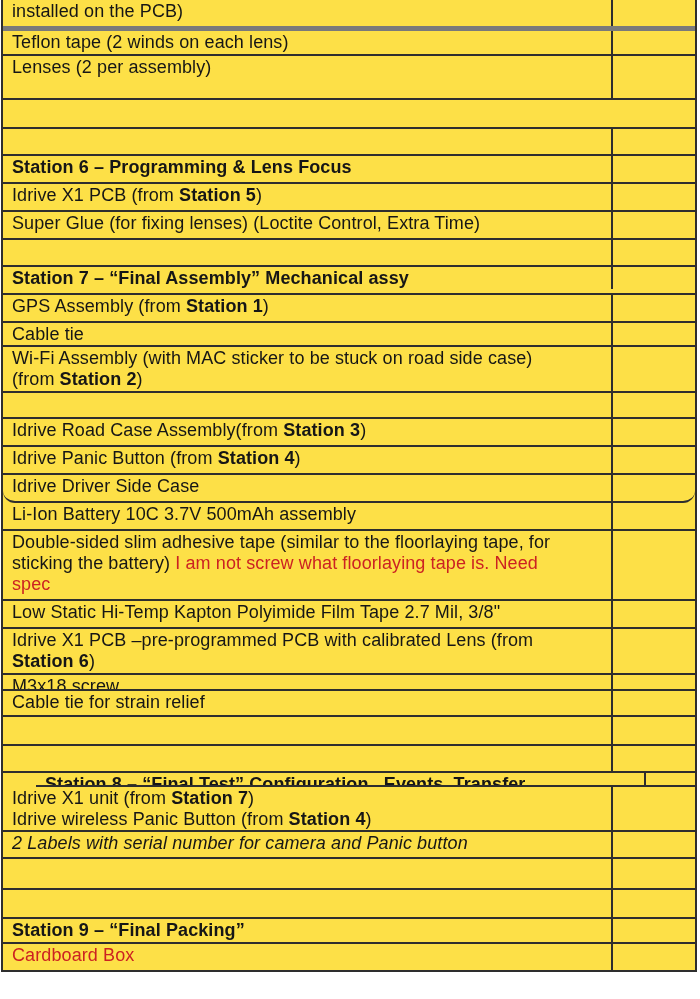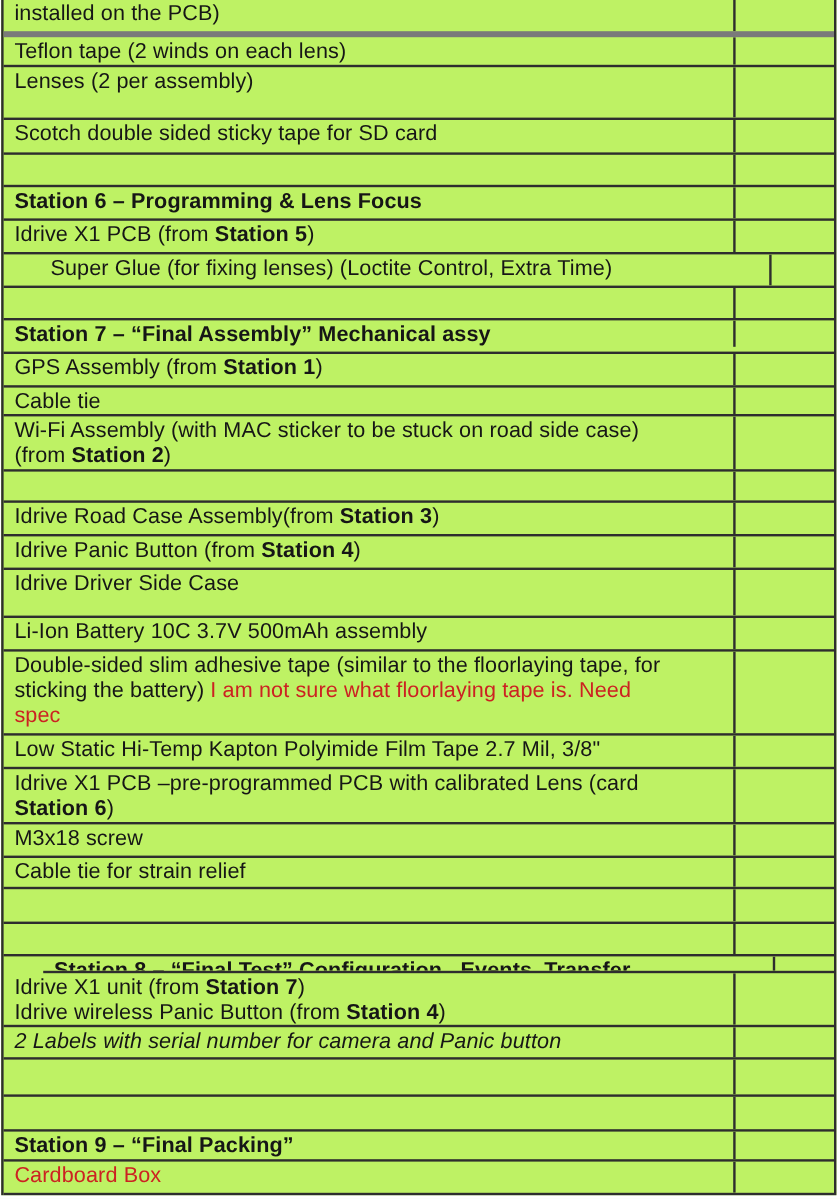--- a/index.html
+++ b/index.html
@@ -14,21 +14,21 @@
     color: var(--ink, #161616);
   }
   .tbl {
     position: absolute;
     left: 1px;
     top: 0;
     width: 696px;
     border-left: 2px solid var(--line, #2e2e2e);
     border-right: 2px solid var(--line, #2e2e2e);
     box-sizing: border-box;
-    background: #bef264;
+    background: #fde047;
   }
   .row {
     display: flex;
     box-sizing: border-box;
     border-bottom: 2px solid var(--line, #2e2e2e);
     overflow: hidden;
   }
   .row.thick {
     border-bottom: 5px solid var(--thickline, #7a7a7a);
   }
@@ -67,42 +67,39 @@
       </div>
       <div class="c2"></div>
     </div>
     <div class="row" style="height: 44px;">
       <div class="c1">
         <div class="line"><span>Lenses (2 per assembly)</span></div>
       </div>
       <div class="c2"></div>
     </div>
     <div class="row" style="height: 29px;">
-      <div class="c1">
-        <div class="line"><span>Scotch double sided sticky tape for SD card</span></div>
-      </div>
       <div class="c2"></div>
     </div>
     <div class="row" style="height: 27px;">
       <div class="c1"></div>
       <div class="c2"></div>
     </div>
     <div class="row" style="height: 28px;">
       <div class="c1">
         <div class="line"><span class="b">Station 6 – Programming &amp; Lens Focus</span></div>
       </div>
       <div class="c2"></div>
     </div>
     <div class="row" style="height: 28px;">
       <div class="c1">
         <div class="line"><span>Idrive X1 PCB (from </span><span class="b">Station 5</span><span>)</span></div>
       </div>
       <div class="c2"></div>
     </div>
-    <div class="row" style="height: 28px; padding-left: 30px;">
+    <div class="row" style="height: 28px;">
       <div class="c1">
         <div class="line"><span>Super Glue (for fixing lenses) (Loctite Control, Extra Time)</span></div>
       </div>
       <div class="c2"></div>
     </div>
     <div class="row" style="height: 27px;">
       <div class="c1"></div>
       <div class="c2"></div>
     </div>
     <div class="row" style="height: 28px; flex-direction: column;">
@@ -139,54 +136,54 @@
         <div class="line"><span>Idrive Road Case Assembly(from </span><span class="b">Station 3</span><span>)</span></div>
       </div>
       <div class="c2"></div>
     </div>
     <div class="row" style="height: 28px;">
       <div class="c1">
         <div class="line"><span>Idrive Panic Button (from </span><span class="b">Station 4</span><span>)</span></div>
       </div>
       <div class="c2"></div>
     </div>
-    <div class="row" style="height: 40px;">
+    <div class="row" style="height: 28px; border-radius: 12px;">
       <div class="c1">
         <div class="line"><span>Idrive Driver Side Case</span></div>
       </div>
       <div class="c2"></div>
     </div>
     <div class="row" style="height: 28px;">
       <div class="c1">
         <div class="line"><span>Li-Ion Battery 10C 3.7V 500mAh assembly</span></div>
       </div>
       <div class="c2"></div>
     </div>
     <div class="row" style="height: 70px;">
       <div class="c1">
         <div class="line"><span>Double-sided slim adhesive tape (similar to the floorlaying tape, for</span></div>
-        <div class="line"><span>sticking the battery) </span><span class="r">I am not sure what floorlaying tape is. Need</span></div>
+        <div class="line"><span>sticking the battery) </span><span class="r">I am not screw what floorlaying tape is. Need</span></div>
         <div class="line"><span class="r">spec</span></div>
       </div>
       <div class="c2"></div>
     </div>
     <div class="row" style="height: 28px; justify-content: space-between;">
       <div class="c1">
         <div class="line"><span>Low Static Hi-Temp Kapton Polyimide Film Tape 2.7 Mil, 3/8"</span></div>
       </div>
       <div class="c2"></div>
     </div>
     <div class="row" style="height: 46px;">
       <div class="c1">
-        <div class="line"><span>Idrive X1 PCB –pre-programmed PCB with calibrated Lens (card</span></div>
+        <div class="line"><span>Idrive X1 PCB –pre-programmed PCB with calibrated Lens (from</span></div>
         <div class="line"><span class="b">Station 6</span><span>)</span></div>
       </div>
       <div class="c2"></div>
     </div>
-    <div class="row" style="height: 28px;">
+    <div class="row" style="height: 16px;">
       <div class="c1">
         <div class="line"><span>M3x18 screw</span></div>
       </div>
       <div class="c2"></div>
     </div>
     <div class="row" style="height: 26px;">
       <div class="c1">
         <div class="line"><span>Cable tie for strain relief</span></div>
       </div>
       <div class="c2"></div>

